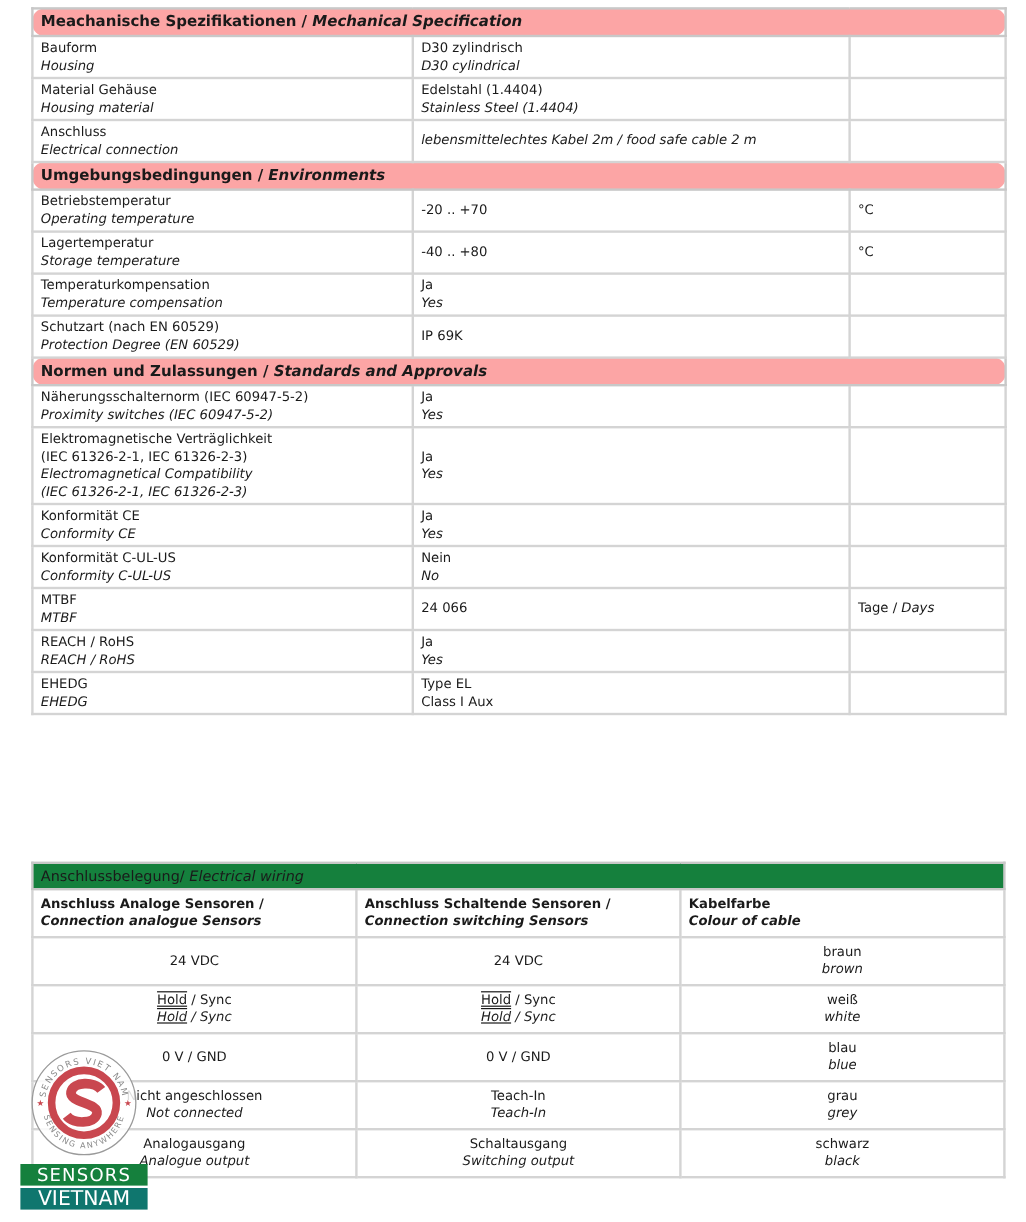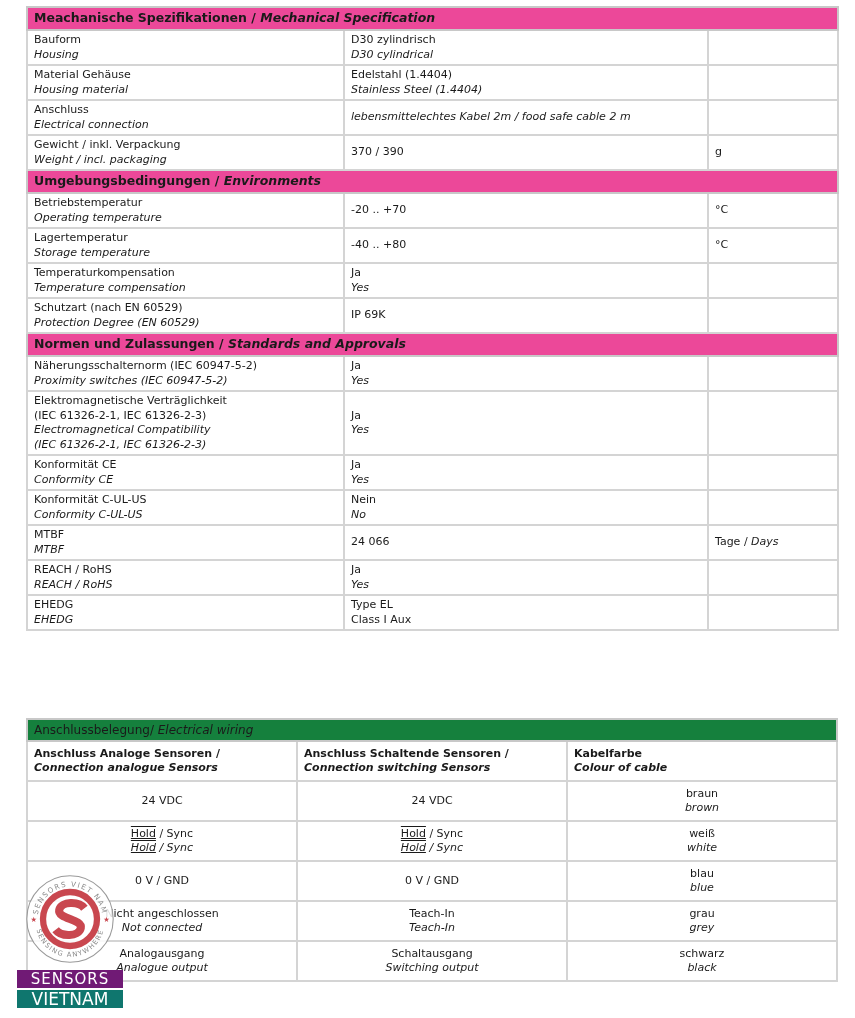--- a/index.html
+++ b/index.html
@@ -2,35 +2,35 @@
 <html><head>
 <meta charset="utf-8">
 <style>
   html, body { margin:0; padding:0; background:#ffffff; }
   body { width:855px; height:1018px; position:relative; overflow:hidden;
          font-family:"DejaVu Sans", sans-serif; color:#1a1a1a; font-size:11px; }
   table { border-collapse:collapse; table-layout:fixed; position:absolute; left:26px; width:811px; }
   td { border:2px solid #d4d4d4; padding:0 6px; line-height:14.5px; vertical-align:middle; }
   .spec { top:6px; }
   .spec col.c1 { width:317px; } .spec col.c2 { width:364px; } .spec col.c3 { width:130px; }
-  .sec td { background:#ec4899; font-weight:bold; font-size:12.5px; height:21px; padding-left:6px; border-color:#c8c8c8; }
+  .sec td { background:#fca5a5; font-weight:bold; font-size:12.5px; height:21px; padding-left:6px; border-color:#c8c8c8;border-radius:10px; }
   .sec td i { font-weight:bold; }
   .r td { height:33px; }
   .r.tall td { height:62px; }
   .center { text-align:left; }
   i { font-style:italic; }
   .wire { top:718px; }
   .wire col { width:270px; }
   .wsec td { background:#15803d; font-size:12px; height:20px; border-color:#c8c8c8; }
   .whead td { height:38px; font-weight:bold; text-align:left; font-size:11px; }
   .wr td { height:38px; text-align:center; }
   .ov { text-decoration:overline underline; }
   .logo { position:absolute; left:17px; top:874px; width:108px; height:136px; }
   .logo-circle { position:absolute; left:8px; top:0; width:90px; height:90px; }
-  .logo-t1 { position:absolute; left:0; top:96px; width:106px; height:18px; background:#701a75; color:#fff;
+  .logo-t1 { position:absolute; left:0; top:96px; width:106px; height:18px; background:#15803d; color:#fff;
              font-size:15px; letter-spacing:1px; text-align:center; line-height:18px; font-family:"DejaVu Sans", sans-serif; }
   .logo-t2 { position:absolute; left:0; top:116px; width:106px; height:18px; background:#0f766e; color:#fff;
              font-size:17px; text-align:center; line-height:18px; font-family:"DejaVu Sans", sans-serif; }
 </style>
 </head>
 <body>
 
 <table class="spec">
   <colgroup>
       <col class="c1">
@@ -64,28 +64,20 @@
         </td>
       <td class="center"></td>
     </tr>
     <tr class="r">
       <td>
           <div>Anschluss</div>
           <div><i>Electrical connection</i></div>
         </td>
       <td class="center"><i>lebensmittelechtes Kabel 2m / food safe cable 2 m</i></td>
       <td class="center"></td>
-    </tr>
-    <tr class="r">
-      <td>
-          <div>Gewicht / inkl. Verpackung</div>
-          <div><i>Weight / incl. packaging</i></div>
-        </td>
-      <td class="center">370 / 390</td>
-      <td class="center">g</td>
     </tr>
 
     <tr class="sec">
       <td colspan="3"><span>Umgebungsbedingungen / </span><i>Environments</i></td>
     </tr>
     <tr class="r">
       <td>
           <div>Betriebstemperatur</div>
           <div><i>Operating temperature</i></div>
         </td>

